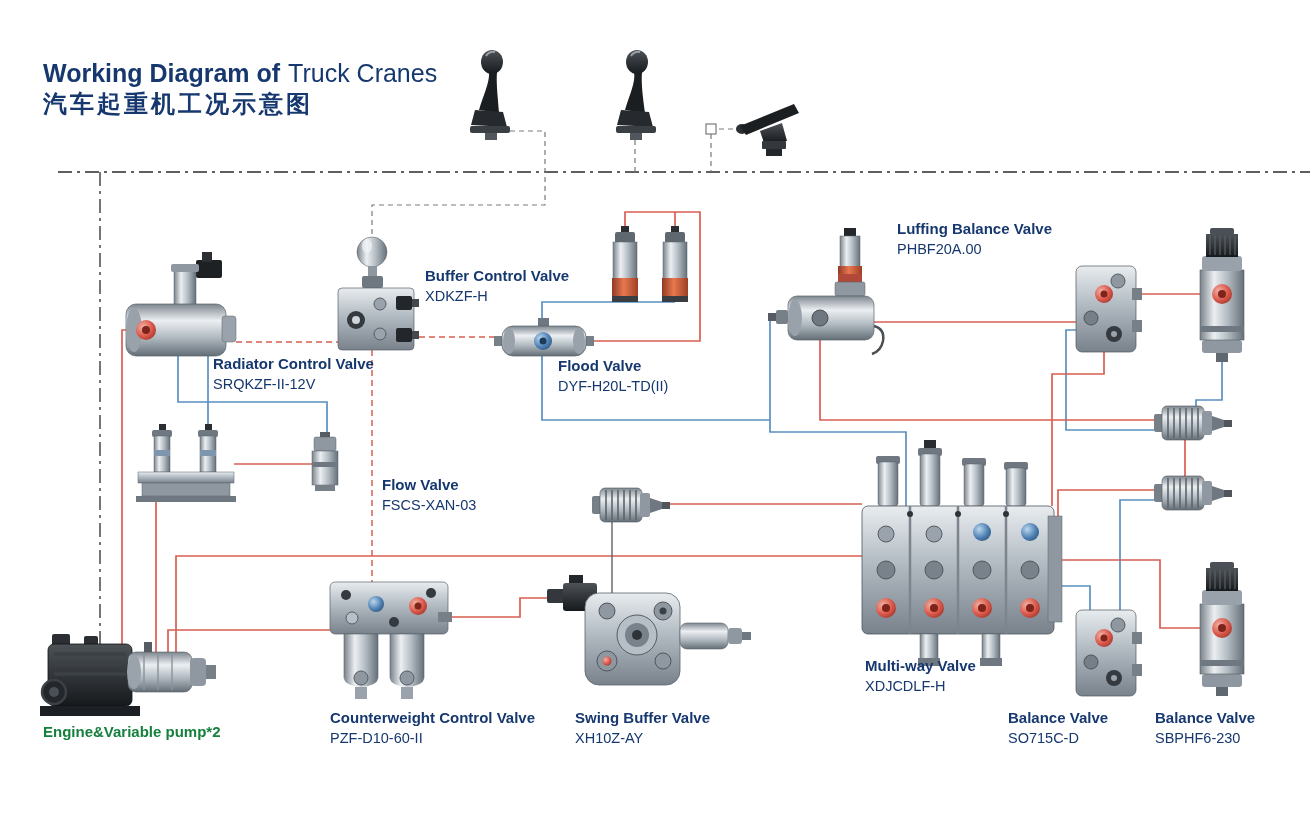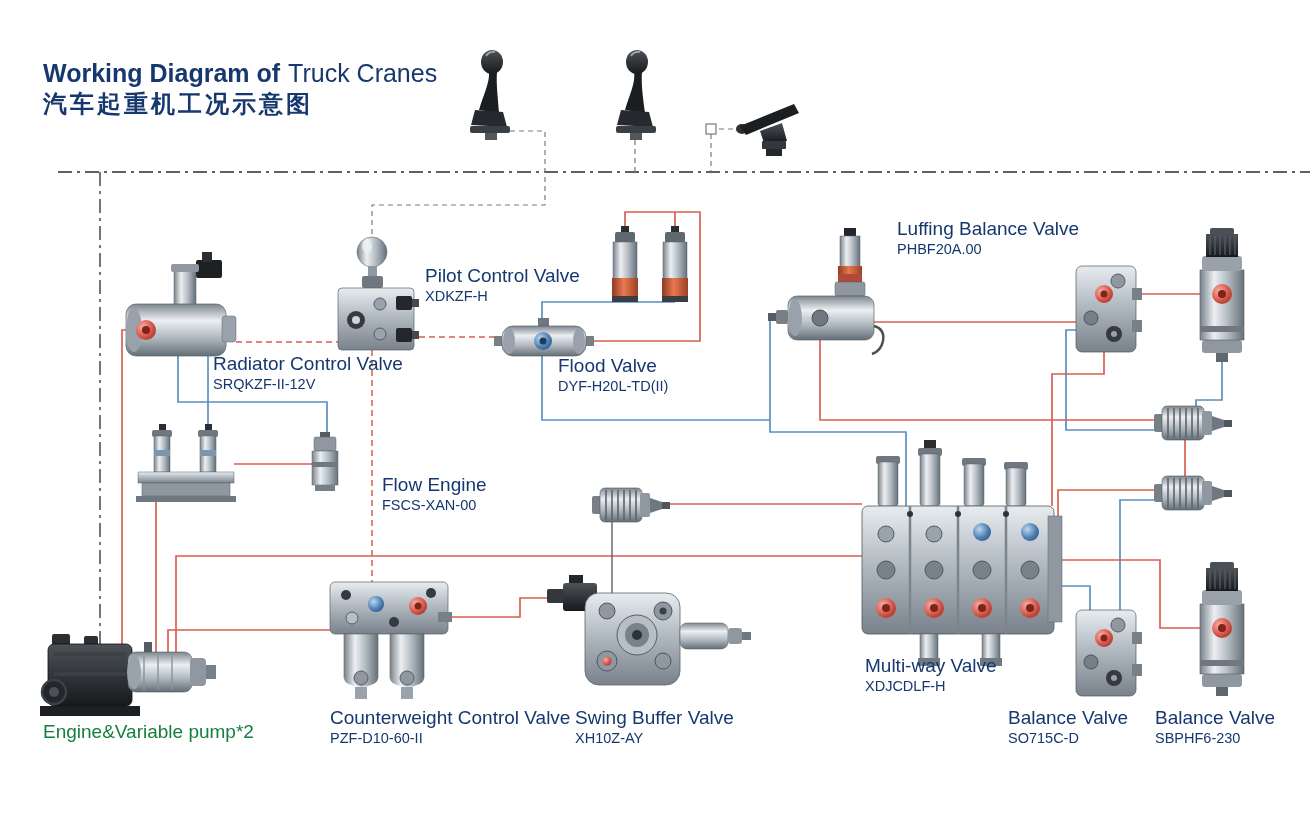--- a/index.html
+++ b/index.html
@@ -6,21 +6,21 @@
   html,body{background:#ffffff}
   body{font-family:"Liberation Sans",sans-serif}
   .canvas{position:relative;width:1310px;height:819px;background:#ffffff;overflow:hidden}
   .diagram-svg{position:absolute;left:0;top:0}
   .title-block{position:absolute;left:43px;top:58px;color:#16386f}
   .title-en{font-size:25px;line-height:30px}
   .title-en .t-bold{font-weight:bold}
   .title-en .t-light{font-weight:normal;margin-left:8px}
   .title-zh{font-size:24px;font-weight:bold;letter-spacing:3px;color:#16386f}
   .label{position:absolute;color:#16386f}
-  .label .name{font-size:19px;font-weight:normal;line-height:20px;white-space:nowrap}
+  .label .name{font-size:15px;font-weight:bold;line-height:20px;white-space:nowrap}
   .label .model{font-size:14.5px;font-weight:normal;line-height:20px;white-space:nowrap}
   .label.engine-label .name{color:#15803d}
 </style>
 </head>
 <body>
 
 <div class="canvas">
 
 <svg class="diagram-svg" width="1310" height="819" viewBox="0 0 1310 819" xmlns="http://www.w3.org/2000/svg">
   <defs>
@@ -376,42 +376,42 @@
 </svg>
 
 <div class="title-block">
   <div class="title-en">
     <span class="t-bold">Working Diagram of</span><span class="t-light">Truck Cranes</span>
   </div>
   <div class="title-zh">汽车起重机工况示意图</div>
 </div>
 
 <div class="label" style="left:425px;top:266px">
-  <div class="name">Pilot Control Valve</div>
+  <div class="name">Buffer Control Valve</div>
   <div class="model">XDKZF-H</div>
 </div>
 
 <div class="label" style="left:213px;top:354px">
   <div class="name">Radiator Control Valve</div>
   <div class="model">SRQKZF-II-12V</div>
 </div>
 
 <div class="label" style="left:558px;top:356px">
   <div class="name">Flood Valve</div>
   <div class="model">DYF-H20L-TD(II)</div>
 </div>
 
 <div class="label" style="left:897px;top:219px">
   <div class="name">Luffing Balance Valve</div>
   <div class="model">PHBF20A.00</div>
 </div>
 
 <div class="label" style="left:382px;top:475px">
-  <div class="name">Flow Engine</div>
-  <div class="model">FSCS-XAN-00</div>
+  <div class="name">Flow Valve</div>
+  <div class="model">FSCS-XAN-03</div>
 </div>
 
 <div class="label" style="left:330px;top:708px">
   <div class="name">Counterweight Control Valve</div>
   <div class="model">PZF-D10-60-II</div>
 </div>
 
 <div class="label" style="left:575px;top:708px">
   <div class="name">Swing Buffer Valve</div>
   <div class="model">XH10Z-AY</div>

